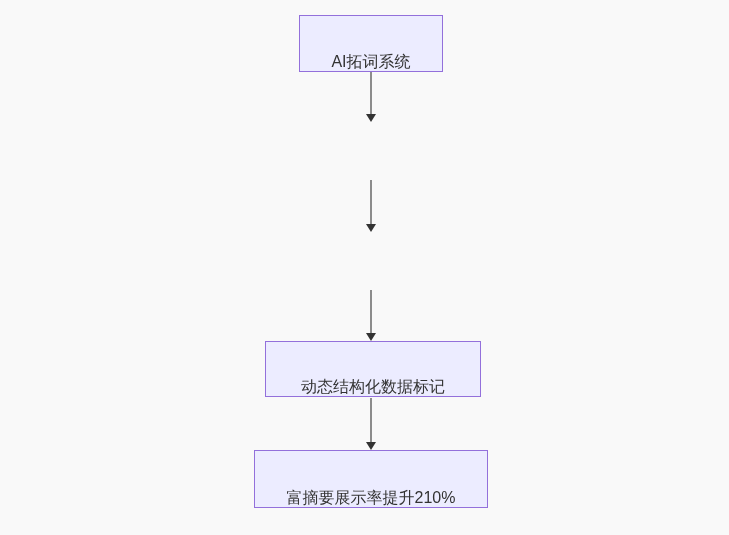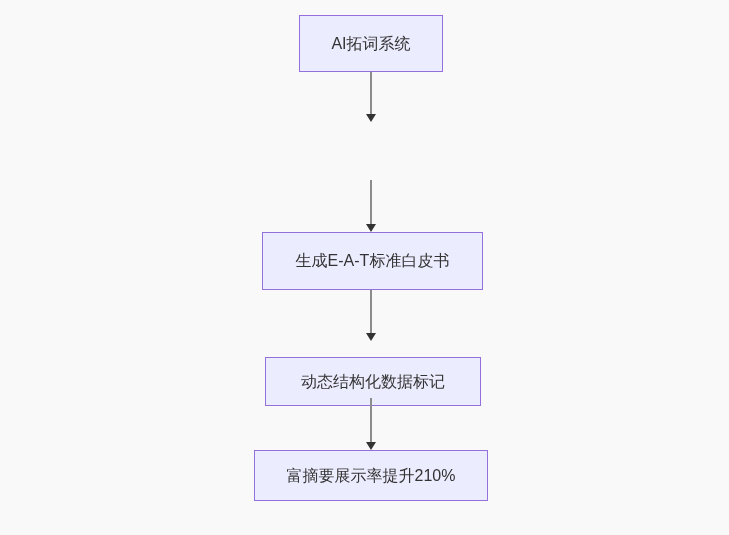--- a/index.html
+++ b/index.html
@@ -15,31 +15,31 @@
     background: var(--bg, #f9f9f9);
     overflow: hidden;
   }
   .node {
     position: absolute;
     box-sizing: border-box;
     background: var(--node-fill, #ECECFF);
     border: 1px solid var(--node-border, #9370DB);
     color: var(--text, #333333);
     display: flex;
-    align-items: center;
+    align-items: flex-end;
     justify-content: center;
     font-size: 16px;
     line-height: 1.2;
     white-space: nowrap;
   }
   .n0 { left: 299px; top: 15px;  width: 144px; height: 57px; }
   .n1 { left: 275px; top: 122px; width: 195px; height: 58px; }
   .n2 { left: 262px; top: 232px; width: 221px; height: 58px; }
-  .n3 { left: 265px; top: 341px; width: 216px; height: 49px; margin-top: 16px; }
-  .n4 { left: 254px; top: 450px; width: 234px; height: 51px; }
+  .n3 { left: 265px; top: 341px; width: 216px; height: 56px; }
+  .n4 { left: 254px; top: 450px; width: 234px; height: 58px; }
 
   .edge {
     position: absolute;
     left: 365px;            
     width: 12px;
     display: flex;
     flex-direction: column;
     align-items: center;
   }
   .e0 { top: 72px;  height: 50px; }
@@ -73,23 +73,20 @@
     <div class="edge-line"></div>
     <div class="edge-head"></div>
   </div>
 
 
   <div class="edge e1">
     <div class="edge-line"></div>
     <div class="edge-head"></div>
   </div>
 
-  <div class="node n2">
-    <span>生成E-A-T标准白皮书</span>
-  </div>
 
   <div class="edge e2">
     <div class="edge-line"></div>
     <div class="edge-head"></div>
   </div>
 
   <div class="node n3">
     <span>动态结构化数据标记</span>
   </div>
 

